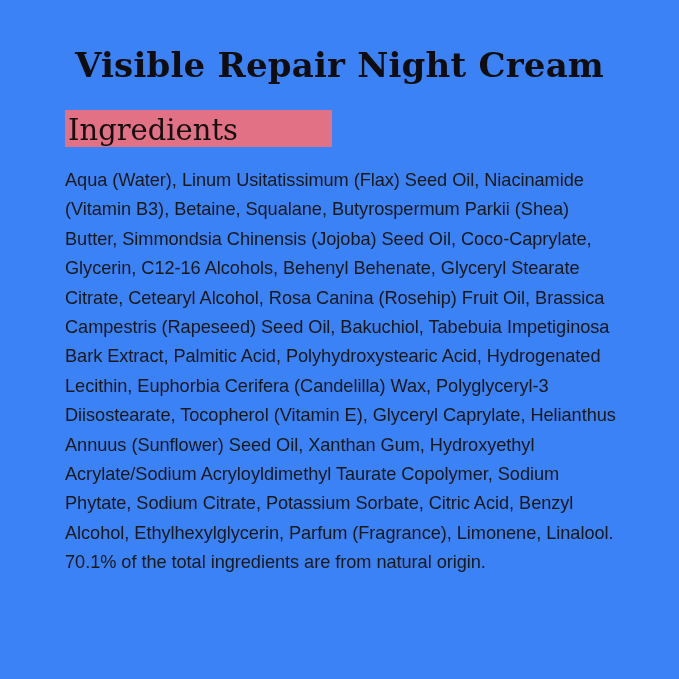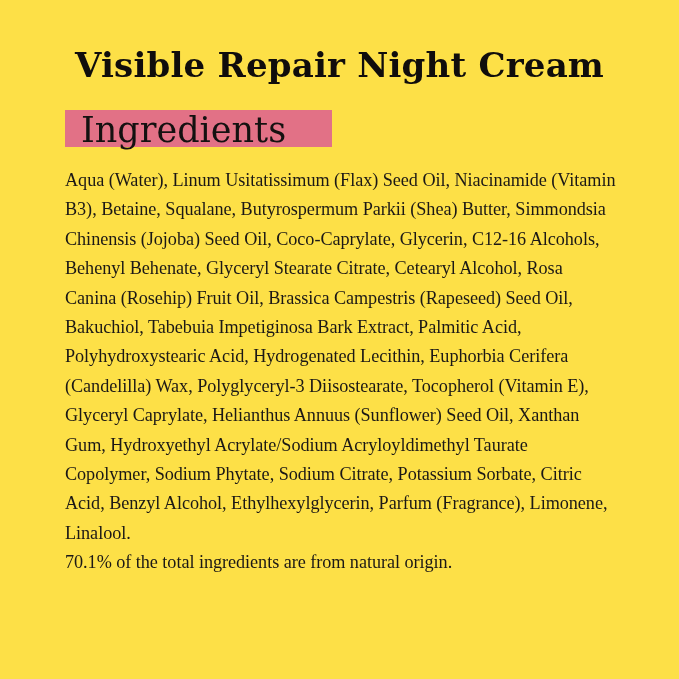--- a/index.html
+++ b/index.html
@@ -10,21 +10,21 @@
     width: 679px;
     height: 679px;
     background: #fbf1e9;
     font-family: "Liberation Sans", sans-serif;
     overflow: hidden;
   }
   .page {
     position: relative;
     width: 679px;
     height: 679px;
-    background: #fde047;
+    background: #3b82f6;
     box-sizing: border-box;
   }
   .product-title {
     position: absolute;
     left: 0;
     right: 0;
     top: 47px;
     text-align: center;
     font-family: "DejaVu Serif", "Liberation Serif", serif;
     font-weight: 700;
@@ -44,35 +44,35 @@
   .section-heading-band {
     position: absolute;
     left: 0;
     top: 0;
     width: 267px;
     height: 37px;
     background: #e27186;
   }
   .section-heading-text {
     position: absolute;
-    left: 16px;
+    left: 3px;
     top: 0px;
     font-family: "DejaVu Serif", "Liberation Serif", serif;
     font-weight: 400;
-    font-size: 35px;
+    font-size: 29px;
     line-height: 41px;
     color: #141110;
     white-space: nowrap;
   }
   .ingredients-body {
     position: absolute;
     left: 65px;
     top: 166px;
     width: 552px;
-    font-family: Liberation Serif, serif;
+    font-family: Liberation Sans, sans-serif;
     font-size: 18.2px;
     line-height: 29.4px;
     color: #1b1816;
     letter-spacing: -0.05px;
     text-align: left;
   }
   .ingredients-list {
     margin: 0;
     padding: 0;
   }

